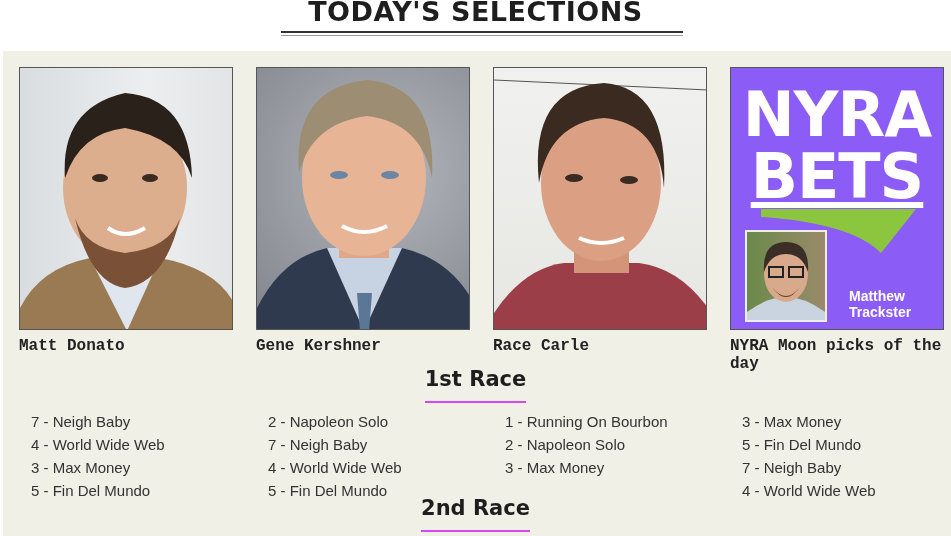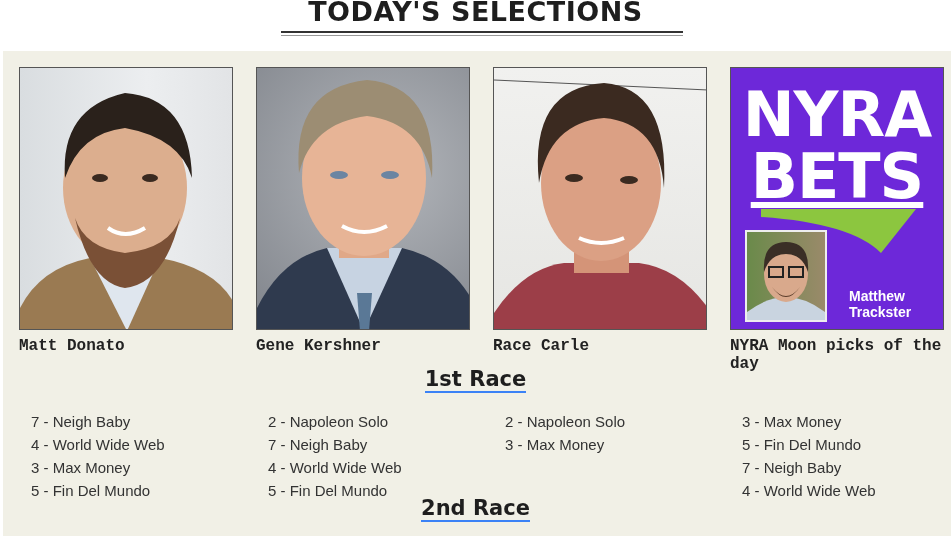--- a/index.html
+++ b/index.html
@@ -4,21 +4,21 @@
 <style>
   html, body { margin:0; padding:0; }
   body { width:951px; height:536px; overflow:hidden; background:#ffffff; font-family:"Liberation Sans", sans-serif; position:relative; }
   .title { position:absolute; top:-4px; left:0; width:951px; text-align:center; font-family:"DejaVu Sans", sans-serif; font-weight:bold; font-size:27px; color:#1e1e1e; letter-spacing:0.5px; }
   .rule1 { position:absolute; top:31px; left:281px; width:402px; height:2px; background:#333; }
   .rule2 { position:absolute; top:35px; left:281px; width:402px; height:1px; background:#999; }
   .panel { position:absolute; top:51px; left:3px; width:948px; height:485px; background:#f1f0e6; }
   .photo { position:absolute; top:67px; width:214px; height:263px; border:1px solid #555; box-sizing:border-box; overflow:hidden; }
   .name { position:absolute; top:337px; font-weight:bold; font-size:16px; color:#222;font-family:Liberation Mono, monospace; }
   .race-h { position:absolute; left:0; width:951px; text-align:center; }
-  .race-h span { font-family:"DejaVu Sans", sans-serif; font-weight:bold; font-size:21px; color:#1e1e1e; border-bottom:2px solid #3b82f6; padding-bottom:0; }
+  .race-h span { font-family:"DejaVu Sans", sans-serif; font-weight:bold; font-size:21px; color:#1e1e1e; border-bottom:2px solid #d946ef; padding-bottom:10px; }
   .picks { position:absolute; font-size:15px; color:#333; line-height:23px; list-style:none; margin:12px; padding:0; }
   .nyra-text { position:absolute; left:0; width:100%; text-align:center; color:#fff; font-family:"DejaVu Sans", sans-serif; font-weight:bold; font-size:62px; line-height:62px; letter-spacing:-1px; }
 </style>
 </head>
 <body>
 
 <div class="title">TODAY'S SELECTIONS</div>
 <div class="rule1"></div>
 <div class="rule2"></div>
 
@@ -58,21 +58,21 @@
     <path d="M0,245 Q30,200 70,195 L145,195 Q185,200 214,240 L214,263 L0,263 Z" fill="#9c3e48"></path>
     <rect x="80" y="165" width="55" height="40" fill="#d49478"></rect>
     <ellipse cx="107" cy="115" rx="60" ry="78" fill="#dba084"></ellipse>
     <path d="M45,115 Q35,20 110,15 Q175,20 170,120 Q165,55 110,50 Q55,55 45,115 Z" fill="#3b2a20"></path>
     <ellipse cx="80" cy="110" rx="9" ry="4" fill="#3a2a20"></ellipse>
     <ellipse cx="135" cy="112" rx="9" ry="4" fill="#3a2a20"></ellipse>
     <path d="M85,170 Q107,180 130,170" stroke="#fff" stroke-width="4" fill="none"></path>
   </svg>
 </div>
 
-<div class="photo" style="left:730px; background:#6d28d9;">
+<div class="photo" style="left:730px; background:#8b5cf6;">
   <div class="nyra-text" style="top:16px;">NYRA</div>
   <div class="nyra-text" style="top:78px;text-decoration:underline;">BETS</div>
   <svg style="position:absolute; left:0; top:135px;" width="214" height="60" viewBox="0 0 214 60">
     <path d="M30,6 L185,6 L150,50 Q120,20 30,14 Z" fill="#8cc63f"></path>
   </svg>
   <div style="position:absolute; left:14px; top:162px; width:78px; height:88px; border:2px solid #eee; background:linear-gradient(90deg,#6a8a4a,#9a8a6a); overflow:hidden;">
     <svg width="78" height="88" viewBox="0 0 78 88">
       <path d="M0,80 Q20,65 39,65 Q58,65 78,80 L78,88 L0,88 Z" fill="#c9d4e0"></path>
       <ellipse cx="39" cy="42" rx="22" ry="28" fill="#d9a98c"></ellipse>
       <path d="M17,40 Q15,10 39,10 Q63,10 61,40 Q55,22 39,22 Q23,22 17,40 Z" fill="#3a2e26"></path>
@@ -100,20 +100,21 @@
   <li>3 - Max Money</li>
   <li>5 - Fin Del Mundo</li>
 </ul>
 <ul class="picks" style="left:256px; top:398px;">
   <li>2 - Napoleon Solo</li>
   <li>7 - Neigh Baby</li>
   <li>4 - World Wide Web</li>
   <li>5 - Fin Del Mundo</li>
 </ul>
 <ul class="picks" style="left:493px; top:398px;">
+  <li>1 - Running On Bourbon</li>
   <li>2 - Napoleon Solo</li>
   <li>3 - Max Money</li>
 </ul>
 <ul class="picks" style="left:730px; top:398px;">
   <li>3 - Max Money</li>
   <li>5 - Fin Del Mundo</li>
   <li>7 - Neigh Baby</li>
   <li>4 - World Wide Web</li>
 </ul>
 

